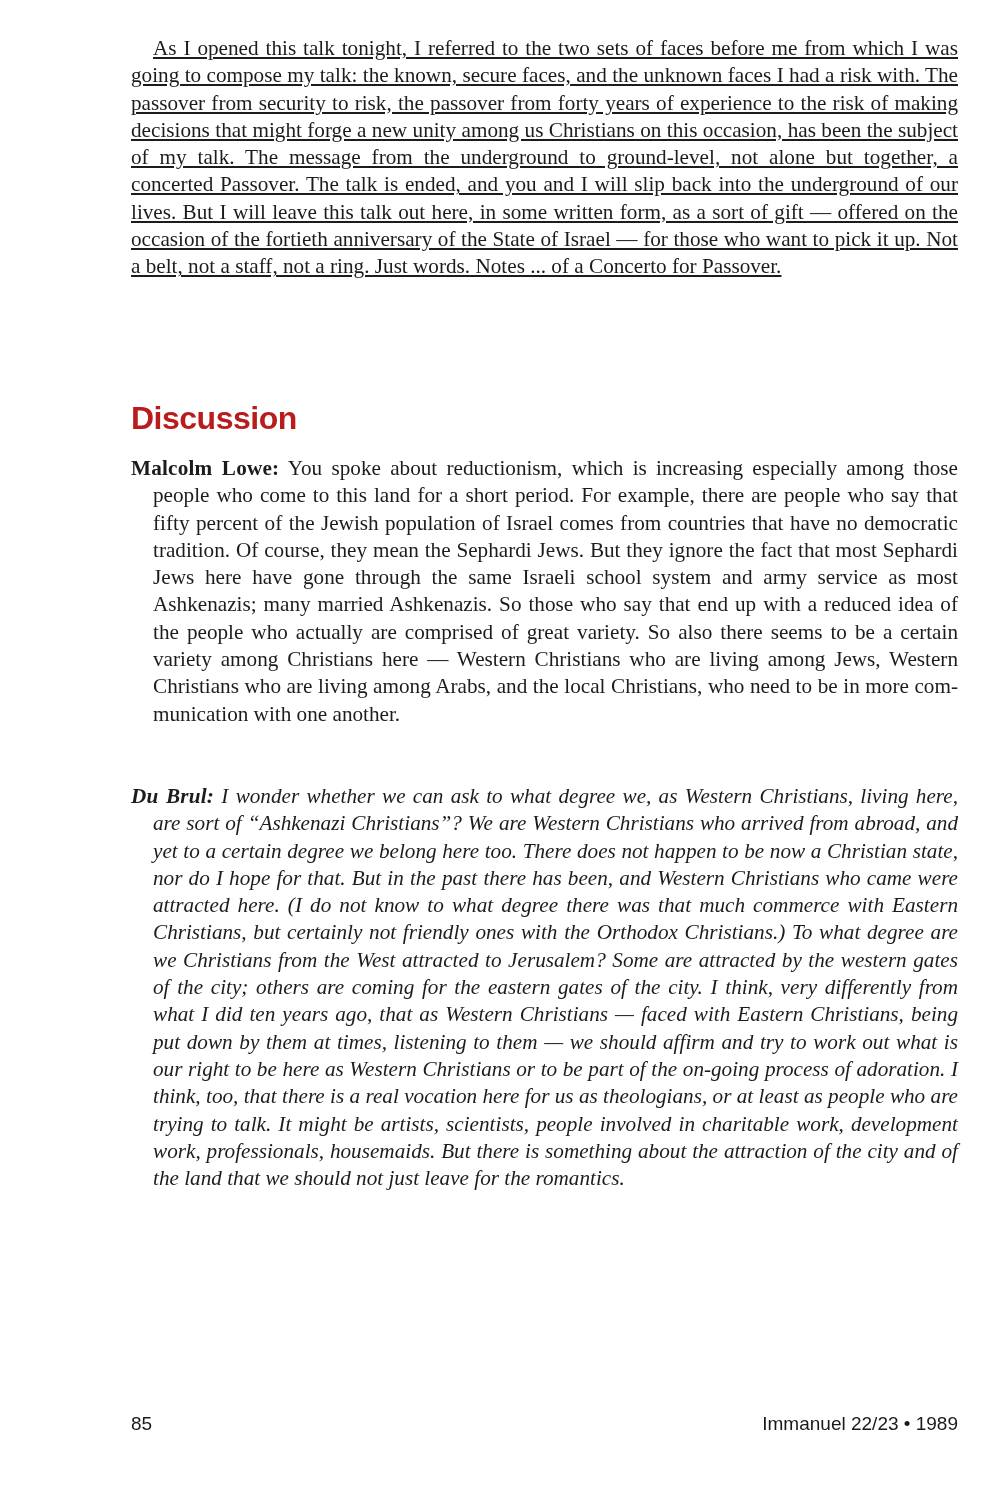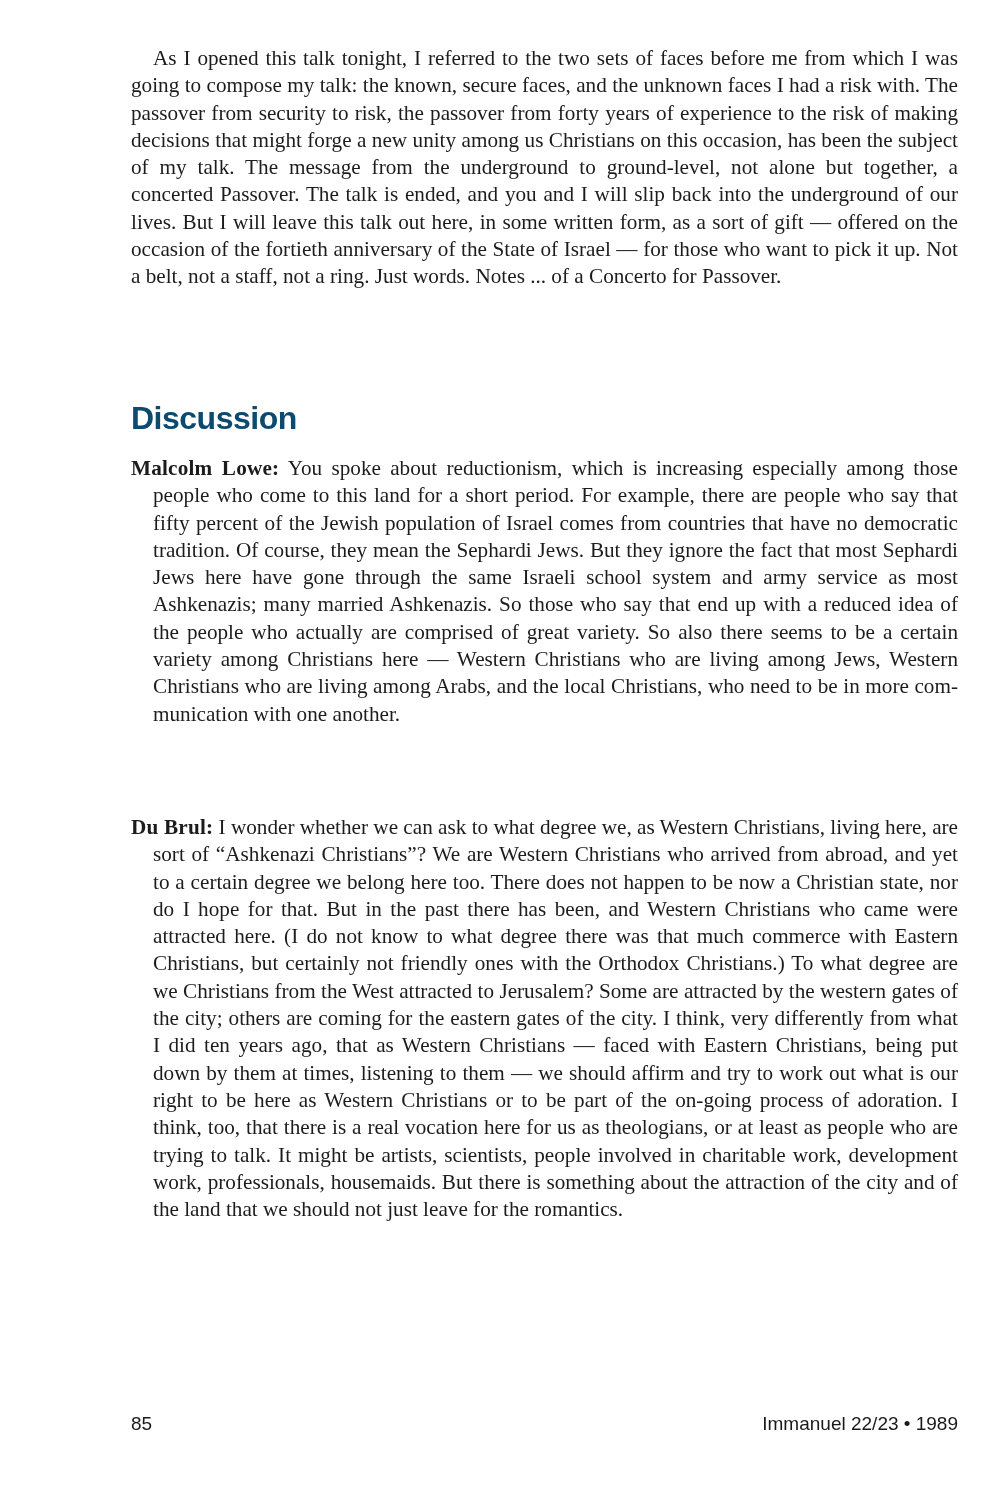--- a/index.html
+++ b/index.html
@@ -23,48 +23,49 @@
     }
     .serif {
       font-family: "Liberation Serif", "DejaVu Serif", serif;
       font-size: 21.2px;
       line-height: 27.3px;
       text-align: justify;
       hyphens: manual;
     }
     .intro {
       position: absolute;
-      top: 45px;
+      top: 35px;
       left: 0;
       width: 827px;
       text-indent: 22px;
       margin: 0;
+      text-decoration: underline;
     }
     .heading {
       position: absolute;
       top: 400px;
       left: 0;
       margin: 0;
       font-family: "Liberation Sans", "DejaVu Sans", sans-serif;
       font-weight: bold;
       font-size: 32px;
       letter-spacing: -0.5px;
-      color: #0c4a6e;
+      color: #b91c1c;
     }
     .entry {
       position: absolute;
       left: 0;
       width: 827px;
       margin: 0;
       padding-left: 22px;
       text-indent: -22px;
       box-sizing: border-box;
     }
     .entry-lowe { top: 455px; }
-    .entry-dubrul { top: 814px; }
+    .entry-dubrul { top: 783px; font-style: italic; }
     .speaker {
       font-weight: bold;
       letter-spacing: 0.2px;
     }
     .footer {
       position: absolute;
       top: 1413px;
       left: 0;
       width: 827px;
       font-family: "Liberation Sans", "DejaVu Sans", sans-serif;

